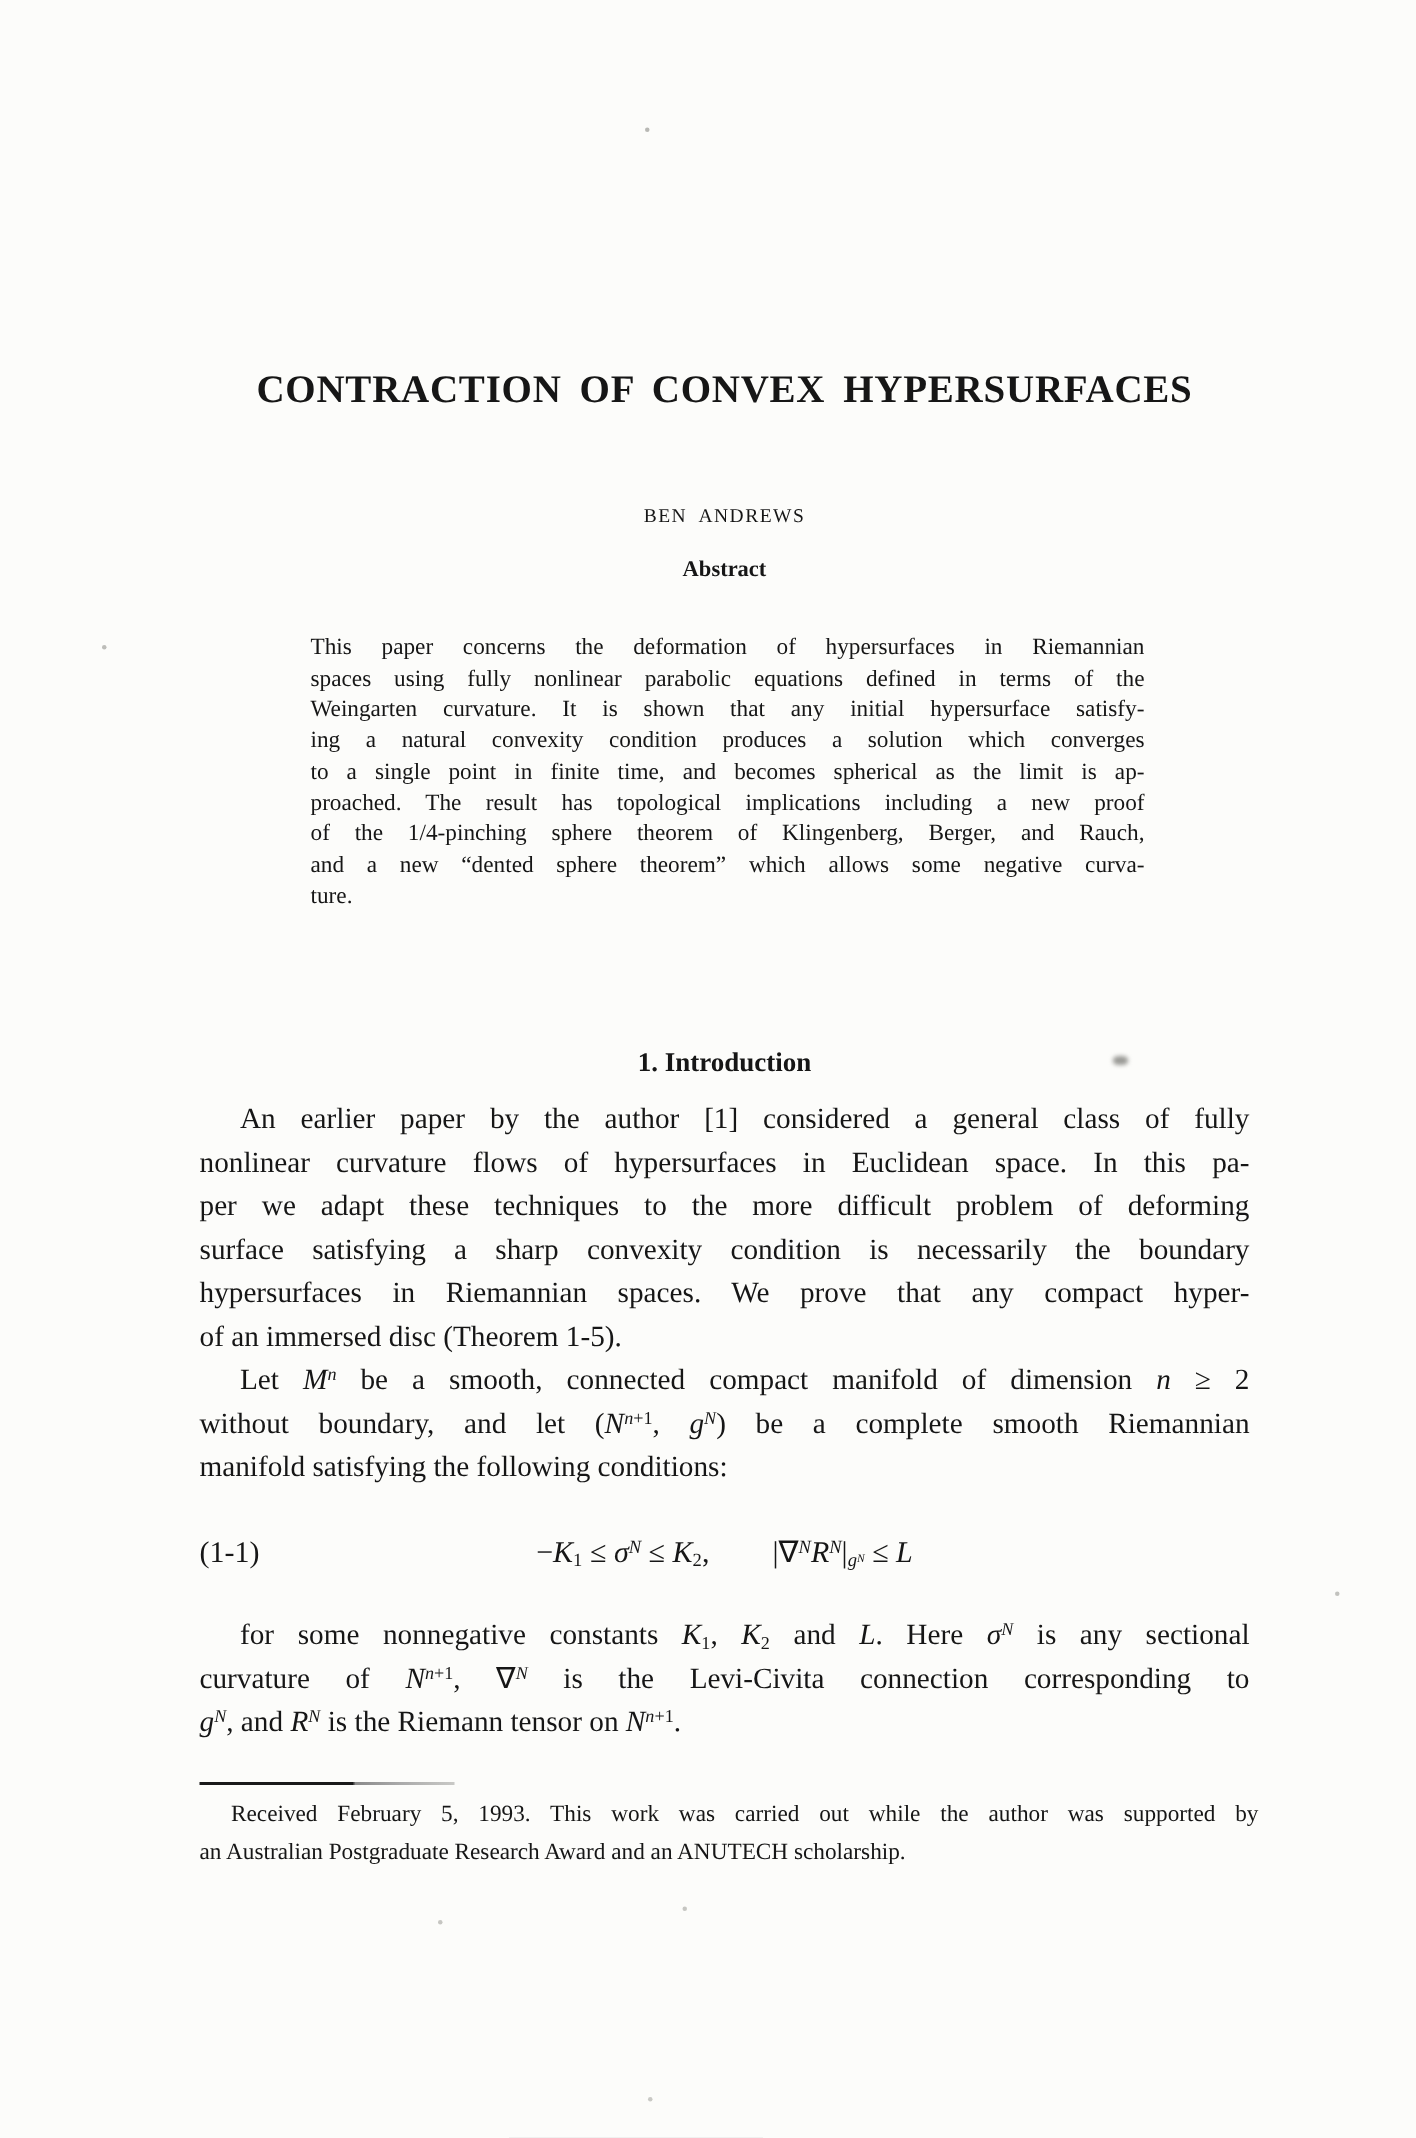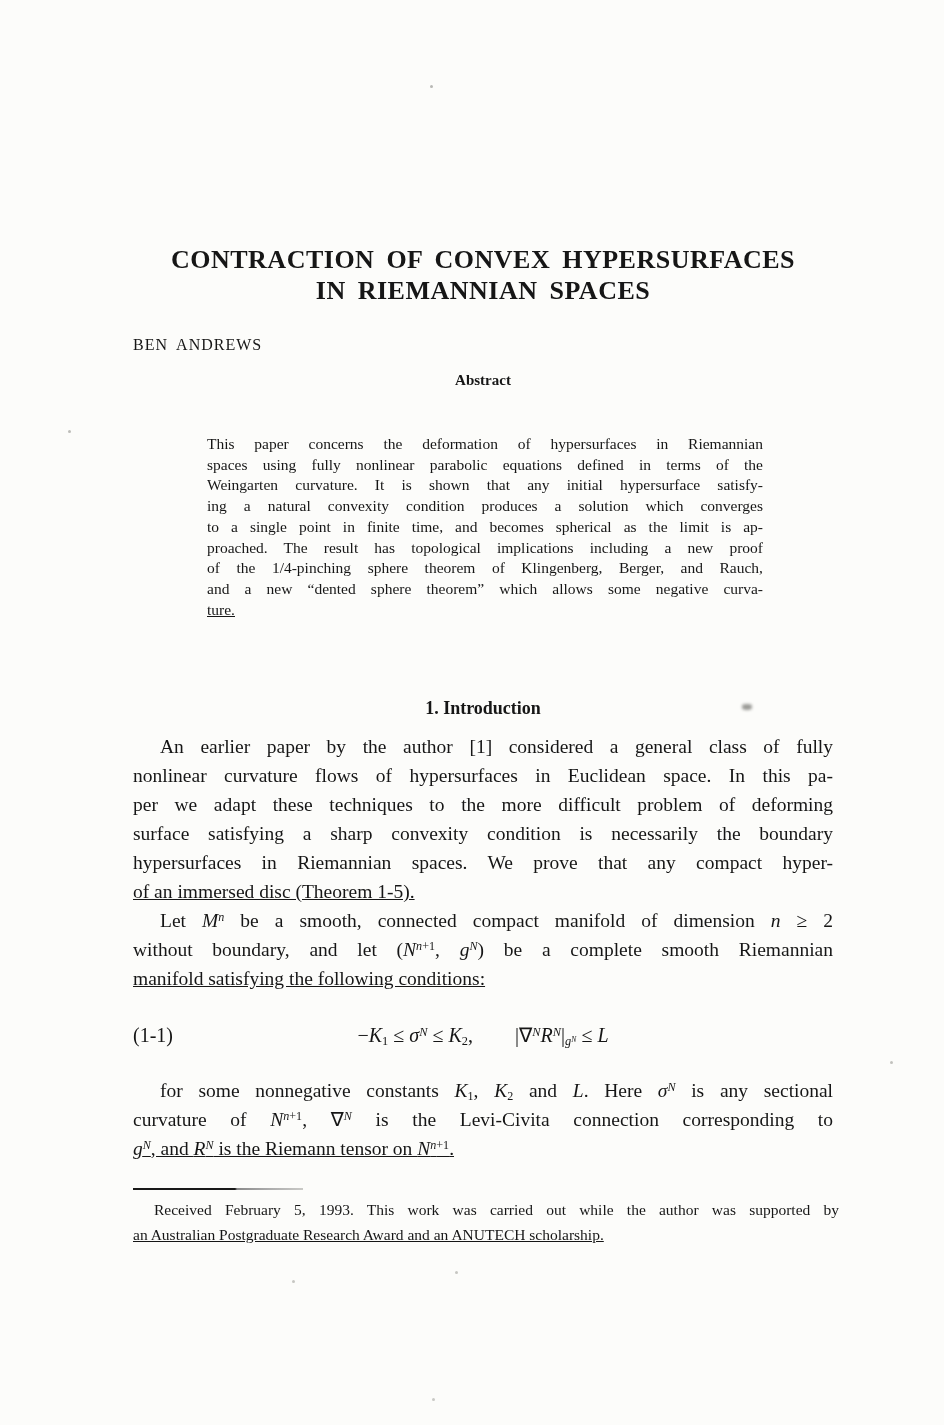--- a/index.html
+++ b/index.html
@@ -29,46 +29,46 @@
   .journal .rest { margin-left: 0.25em; }
 
   .title {
     position: absolute; left: 0; top: 244px; width: 100%;
     text-align: center; font-size: 26px; font-weight: bold;
     line-height: 31px; letter-spacing: 0.5px; word-spacing: 5px;
   }
 
   .author {
     position: absolute; left: 0; top: 336px; width: 100%;
-    font-size: 16px; letter-spacing: 1px; word-spacing: 4px;
+    text-align: center; font-size: 13px; letter-spacing: 1px; word-spacing: 4px;
   }
 
   .abs-head {
     position: absolute; left: 0; top: 372px; width: 100%;
     text-align: center; font-size: 15px; font-weight: bold;
   }
 
   .abstract {
     position: absolute; left: 74px; top: 422px; width: 556px;
-    font-size: 15.5px; line-height: 20.7px; margin-top: 12px;
+    font-size: 15.5px; line-height: 20.7px;
   }
 
   .section-heading {
     position: absolute; left: 0; top: 698px; width: 100%;
     text-align: center; font-size: 18px; font-weight: bold;
   }
 
   .body-text { font-size: 19.5px; line-height: 29px; }
   .para { position: absolute; left: 0; width: 700px; }
   .para-1 { top: 732px; }
   .para-2 { top: 906px; }
   .para-3 { top: 1076px; }
 
   .line { text-align: justify; text-align-last: justify; white-space: normal; }
-  .line:last-child { text-align-last: left; text-decoration: underline; }
+  .line:last-child { text-align-last: left; }
   .para .line:first-child { text-indent: 27px; }
 
   .equation {
     position: absolute; left: 0; top: 1008px; width: 700px; height: 54px;
     font-size: 20px; line-height: 54px; text-align: center;
   }
   .eq-label { position: absolute; left: 0; top: 0; }
   .eq-gap { display: inline-block; width: 42px; }
 
   sup { font-size: 0.62em; position: relative; top: -0.5em; vertical-align: baseline; line-height: 0; }
@@ -96,21 +96,20 @@
 </head>
 <body>
 
 <div class="page">
 
   <div class="column">
 
 
     <h1 class="title">
       <span>CONTRACTION OF CONVEX HYPERSURFACES</span><br>
-      <span>IN RIEMANNIAN SPACES</span>
     </h1>
 
     <div class="author">BEN ANDREWS</div>
 
     <div class="abs-head">Abstract</div>
 
     <div class="abstract">
         <div class="line">This paper concerns the deformation of hypersurfaces in Riemannian</div>
         <div class="line">spaces using fully nonlinear parabolic equations defined in terms of the</div>
         <div class="line">Weingarten curvature.  It is shown that any initial hypersurface satisfy-</div>

